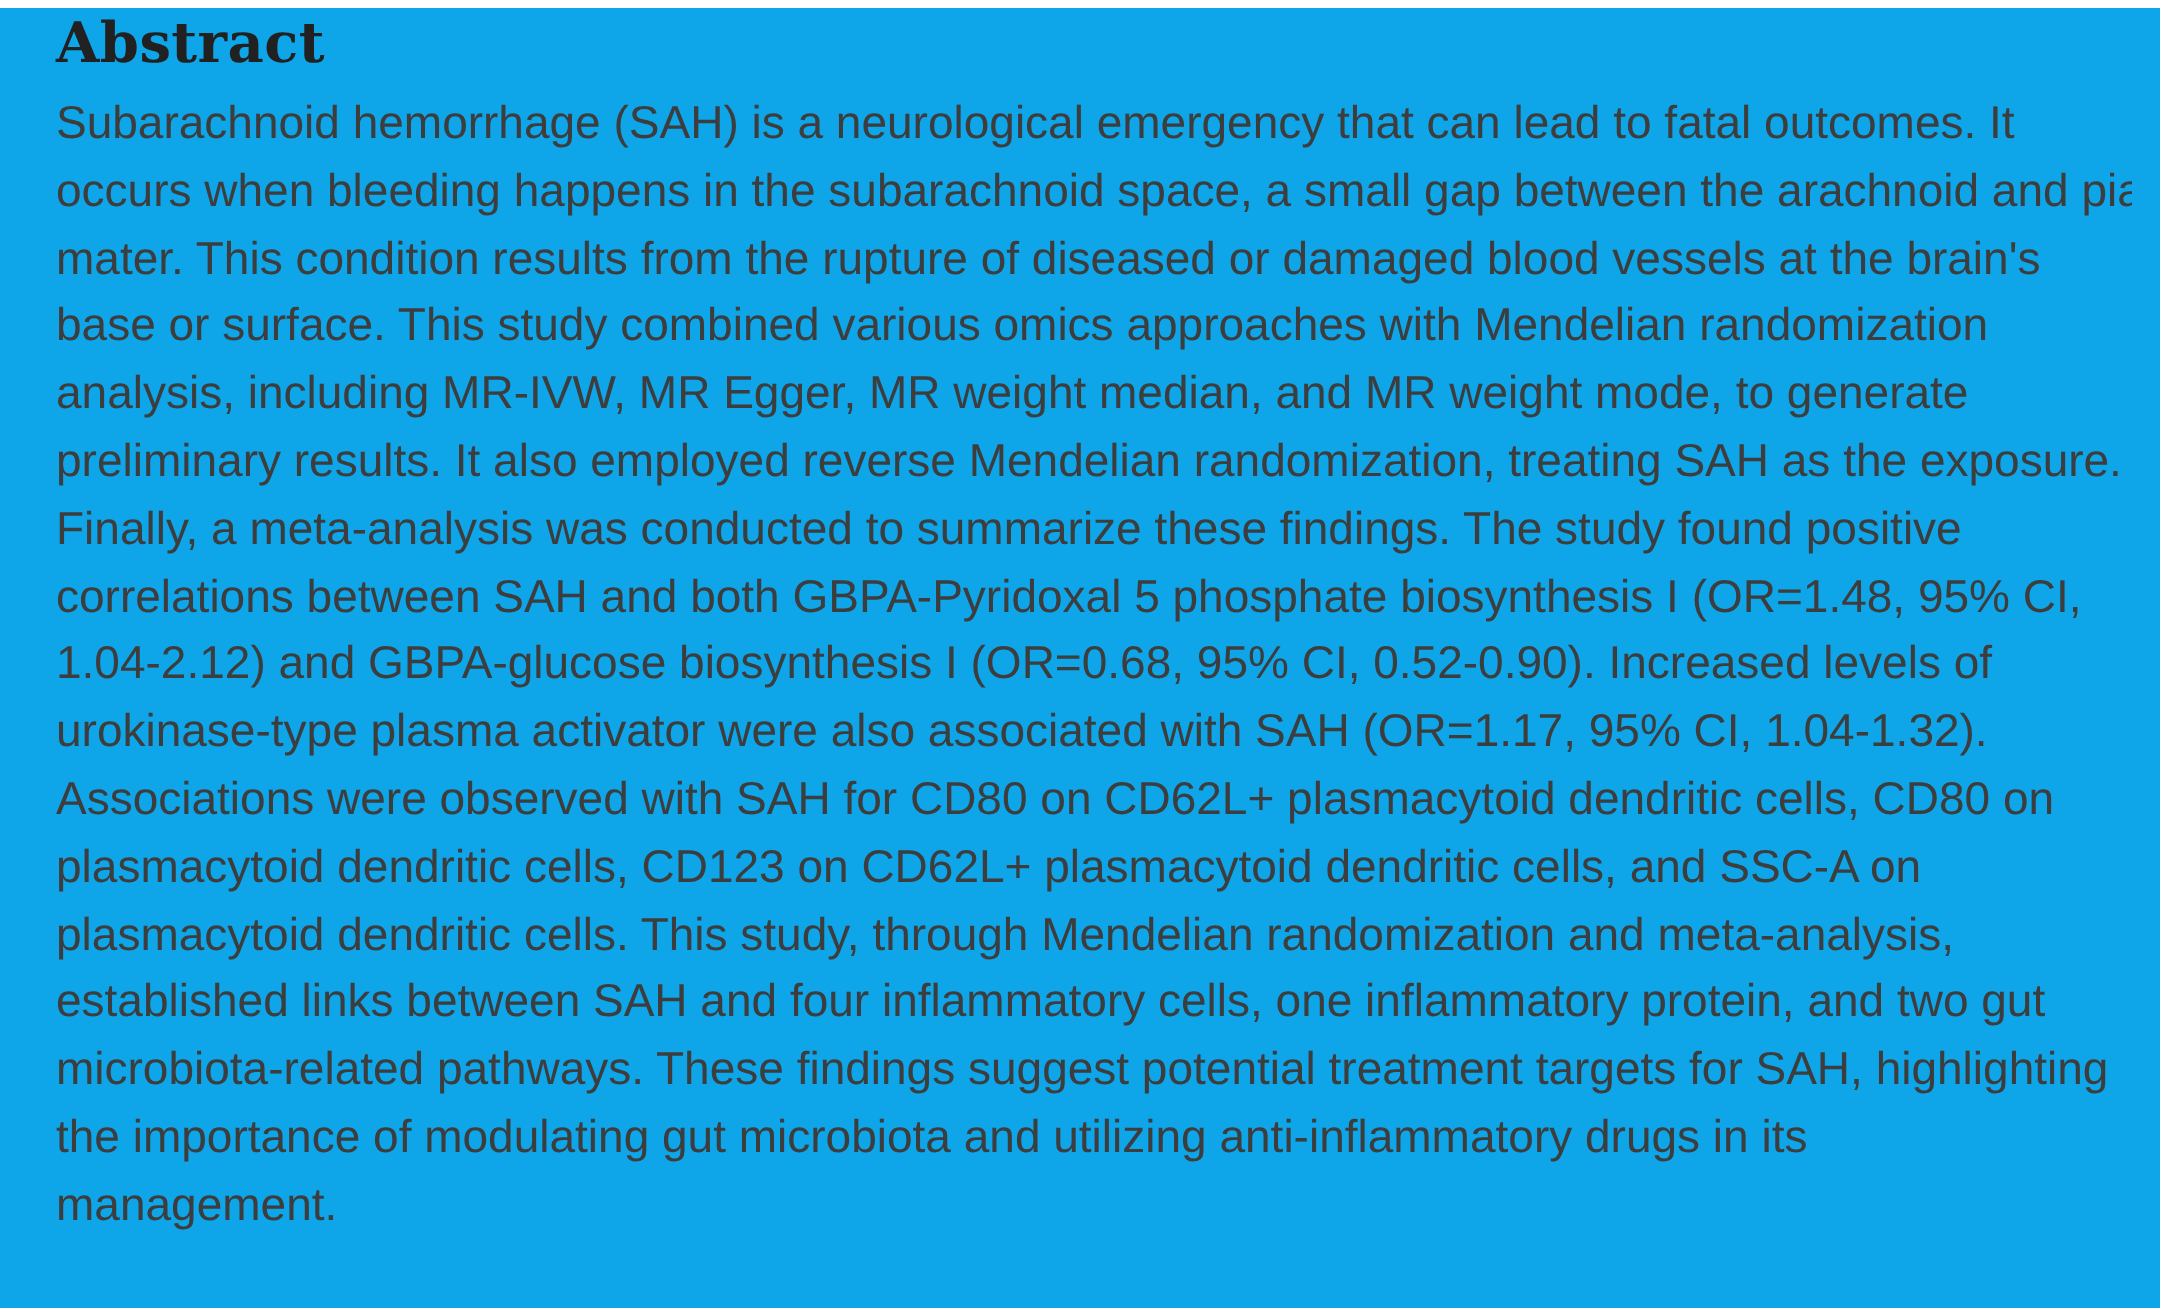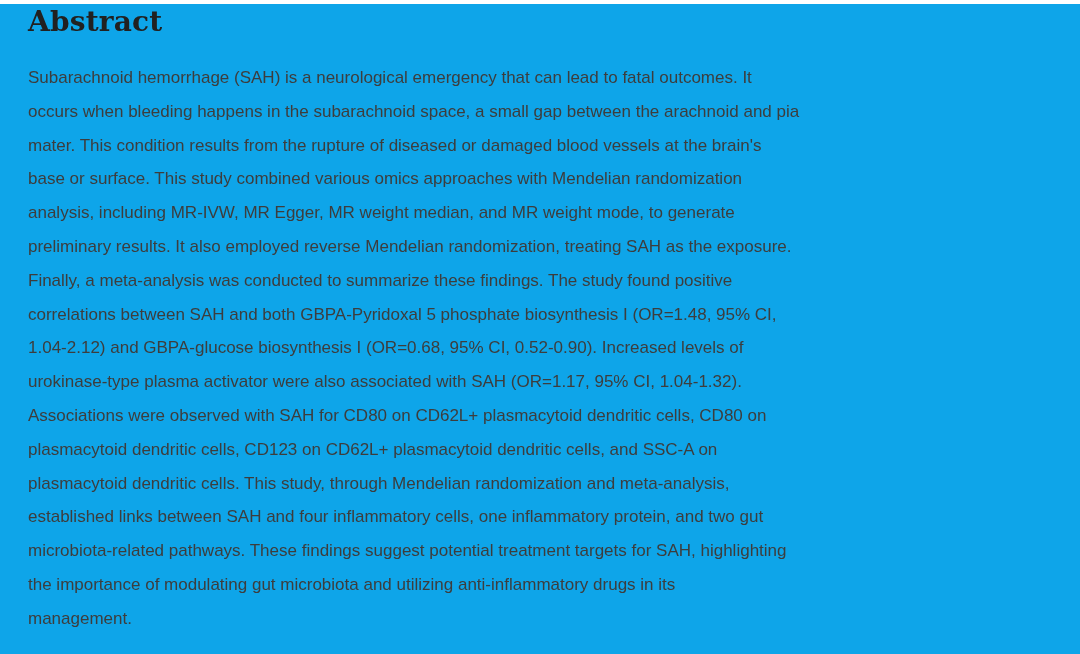--- a/index.html
+++ b/index.html
@@ -23,22 +23,22 @@
   .section-heading {
     margin: 4px 0 0 0;
     font-family: "DejaVu Serif", serif;
     font-weight: 700;
     font-size: 28px;
     line-height: 36px;
     letter-spacing: 0.2px;
     color: #212121;
   }
   .abstract-paragraph {
-    margin: 21px 0 0 0;
-    font-size: 17px;
+    margin: 5px 0 0 0;
+    font-size: 23px;
     line-height: 33.8px;
     color: #3d3d3d;
     white-space: pre;
     overflow: hidden;
   }
 </style>
 </head>
 <body>
 
 <main class="page">

